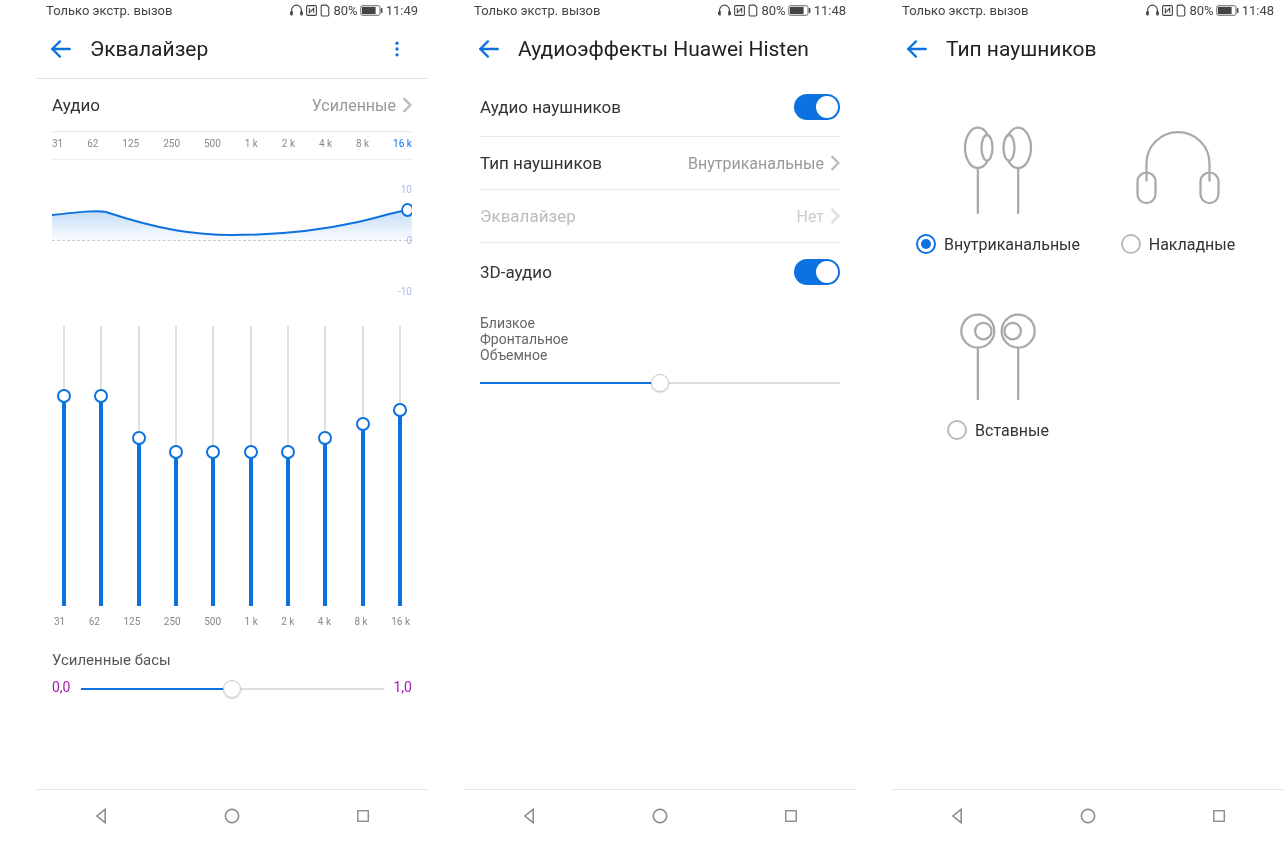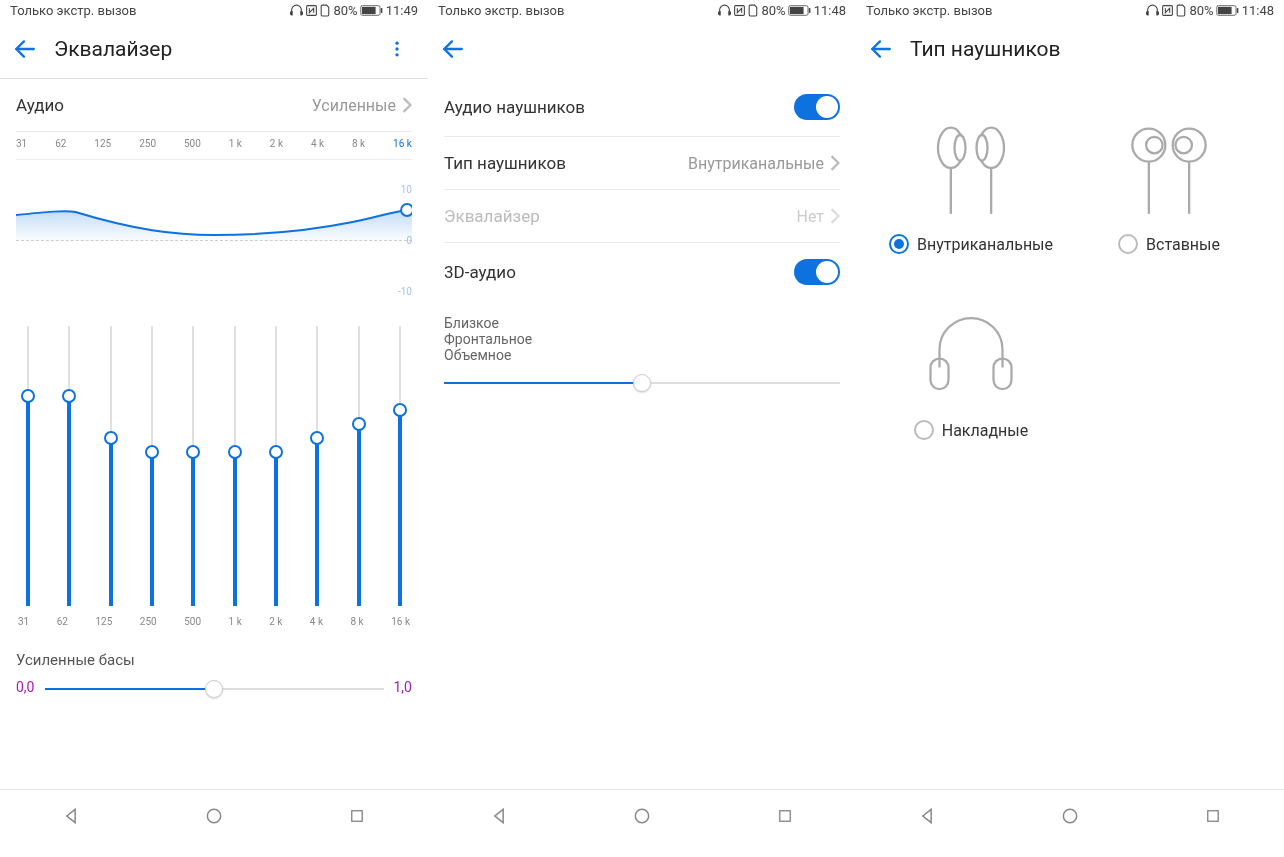--- a/index.html
+++ b/index.html
@@ -10,20 +10,21 @@
     width: 1284px;
     height: 857px;
   }
   .screen {
     width: 428px;
     height: 842px;
     display: flex;
     flex-direction: column;
     background: #fff;
     position: relative;
+    padding-left: 36px;
   }
   
   .status-bar {
     display: flex;
     justify-content: space-between;
     align-items: center;
     padding: 3px 10px 2px 10px;
     font-size: 13px;
     color: #555;
   }
@@ -461,20 +462,21 @@
     </span>
   </div>
 
   <div class="header noborder">
     <div class="back-btn">
       <svg width="26" height="26" viewBox="0 0 24 24" fill="none" stroke="#0d72e0" stroke-width="2.2" stroke-linecap="round" stroke-linejoin="round">
           <line x1="20" y1="12" x2="4" y2="12"></line>
           <polyline points="11 5 4 12 11 19"></polyline>
         </svg>
     </div>
+    <div class="header-title">Аудиоэффекты Huawei Histen</div>
   </div>
 
   <div class="content">
     <div class="row">
       <span class="row-label">Аудио наушников</span>
       <div class="toggle"></div>
     </div>
 
     <div class="row">
       <span class="row-label">Тип наушников</span>
@@ -582,49 +584,49 @@
           </svg>
         </div>
         <div class="hp-radio-row">
           <div class="radio selected"></div>
           <span class="hp-name">Внутриканальные</span>
         </div>
       </div>
 
       <div class="hp-item">
         <div class="hp-icon">
+          <svg width="110" height="90" viewBox="0 0 120 100" fill="none" stroke="#aaa" stroke-width="2.5">
+            <path d="M25 65 V45 a35 35 0 0 1 70 0 V65"></path>
+            <rect x="15" y="55" width="20" height="34" rx="10"></rect>
+            <rect x="85" y="55" width="20" height="34" rx="10"></rect>
+          </svg>
+        </div>
+        <div class="hp-radio-row">
+          <div class="radio"></div>
+          <span class="hp-name">Накладные</span>
+        </div>
+      </div>
+
+      <div class="hp-item">
+        <div class="hp-icon">
           <svg width="110" height="110" viewBox="0 0 120 120" fill="none" stroke="#aaa" stroke-width="2.5">
             <circle cx="38" cy="35" r="18"></circle>
               <circle cx="44" cy="35" r="9"></circle>
               <path d="M38 53 V110"></path>
             <circle cx="82" cy="35" r="18"></circle>
               <circle cx="76" cy="35" r="9"></circle>
               <path d="M82 53 V110"></path>
           </svg>
         </div>
         <div class="hp-radio-row">
           <div class="radio"></div>
           <span class="hp-name">Вставные</span>
         </div>
       </div>
 
-      <div class="hp-item">
-        <div class="hp-icon">
-          <svg width="110" height="90" viewBox="0 0 120 100" fill="none" stroke="#aaa" stroke-width="2.5">
-            <path d="M25 65 V45 a35 35 0 0 1 70 0 V65"></path>
-            <rect x="15" y="55" width="20" height="34" rx="10"></rect>
-            <rect x="85" y="55" width="20" height="34" rx="10"></rect>
-          </svg>
-        </div>
-        <div class="hp-radio-row">
-          <div class="radio"></div>
-          <span class="hp-name">Накладные</span>
-        </div>
-      </div>
-
     </div>
   </div>
 
   <div class="nav-bar">
     <div class="nav-btn">
         <svg width="20" height="20" viewBox="0 0 24 24" fill="none" stroke="#888" stroke-width="1.8">
           <polygon points="17 4 7 12 17 20 17 4"></polygon>
         </svg>
       </div>
     <div class="nav-btn">

